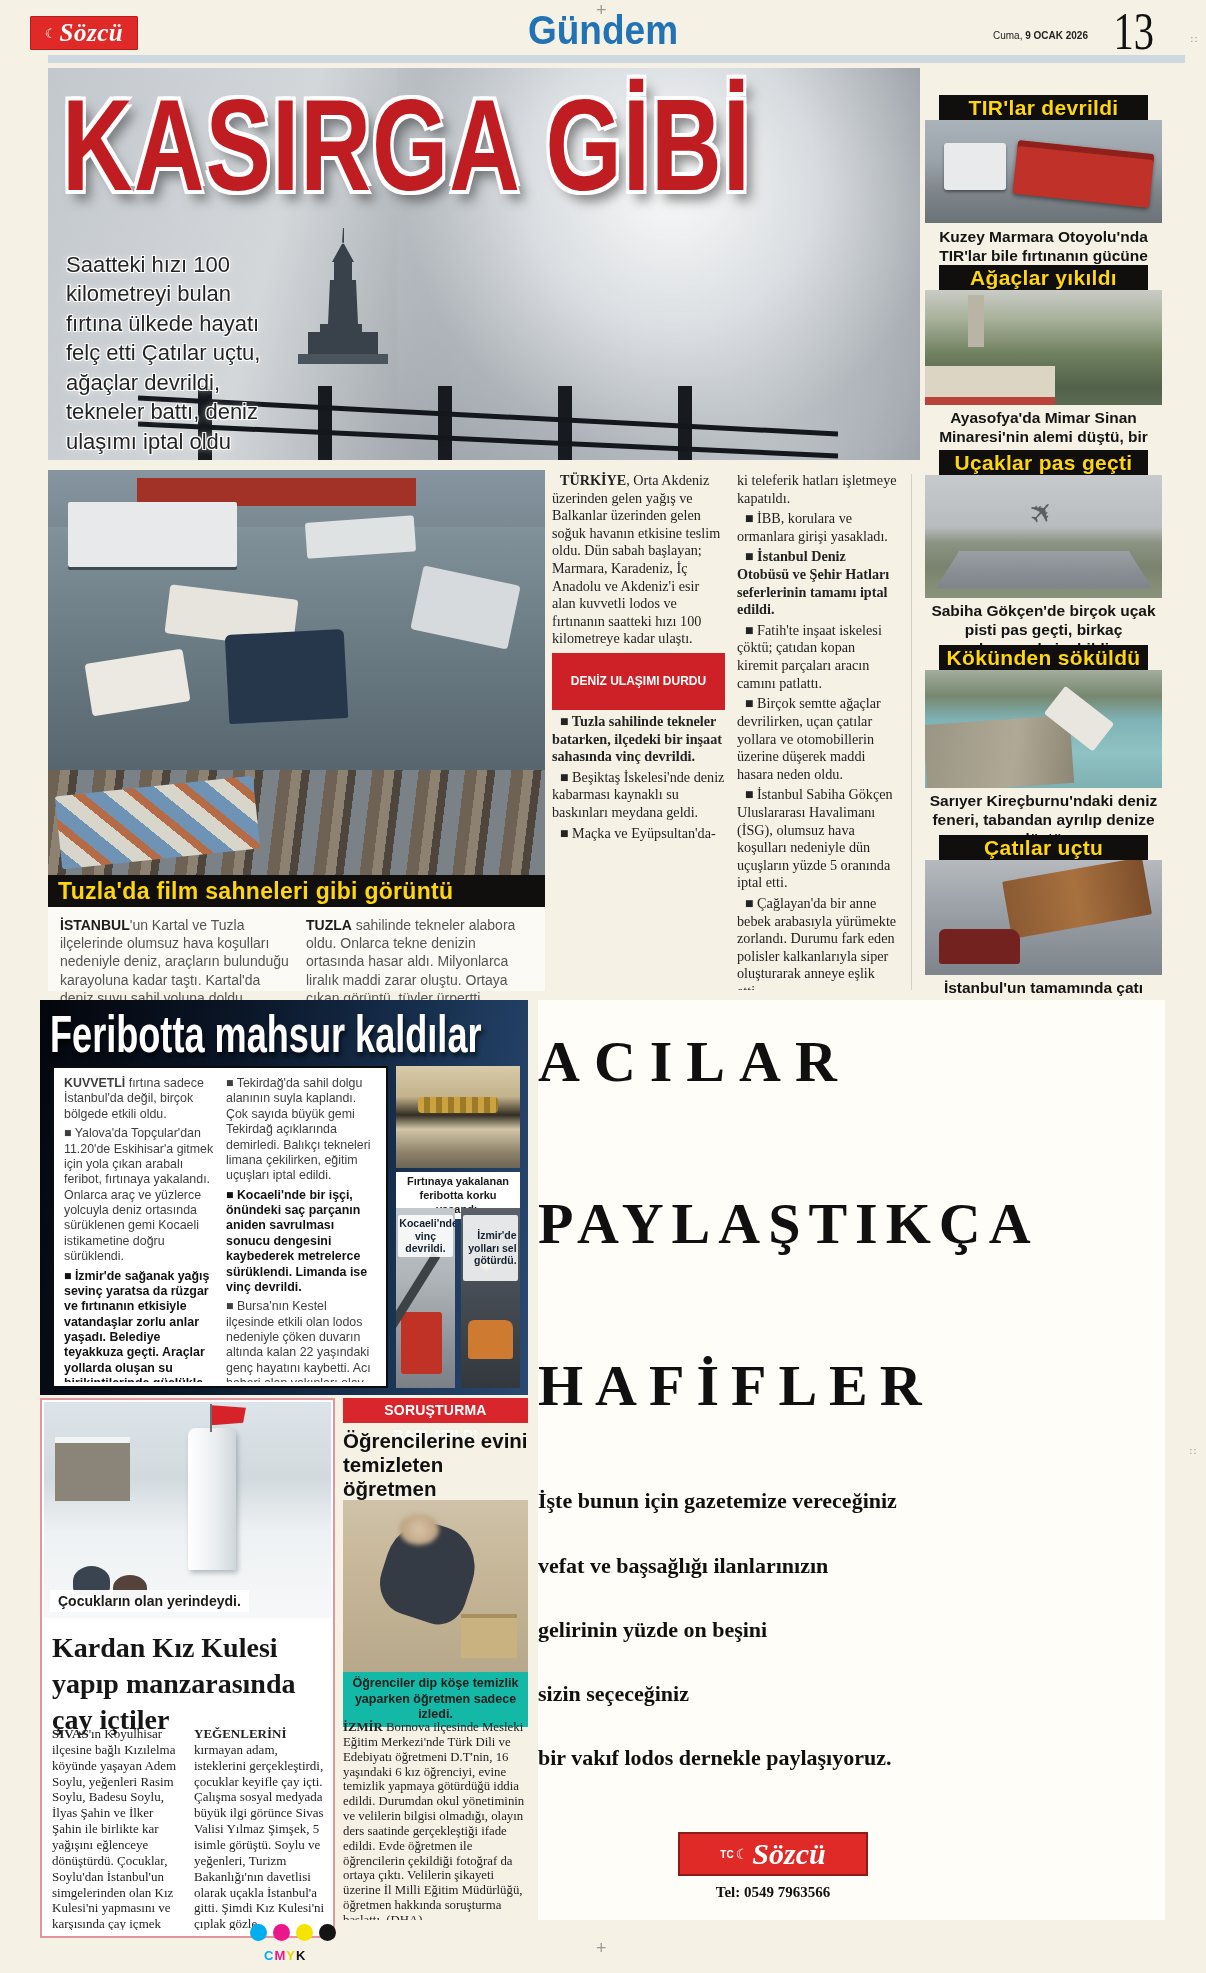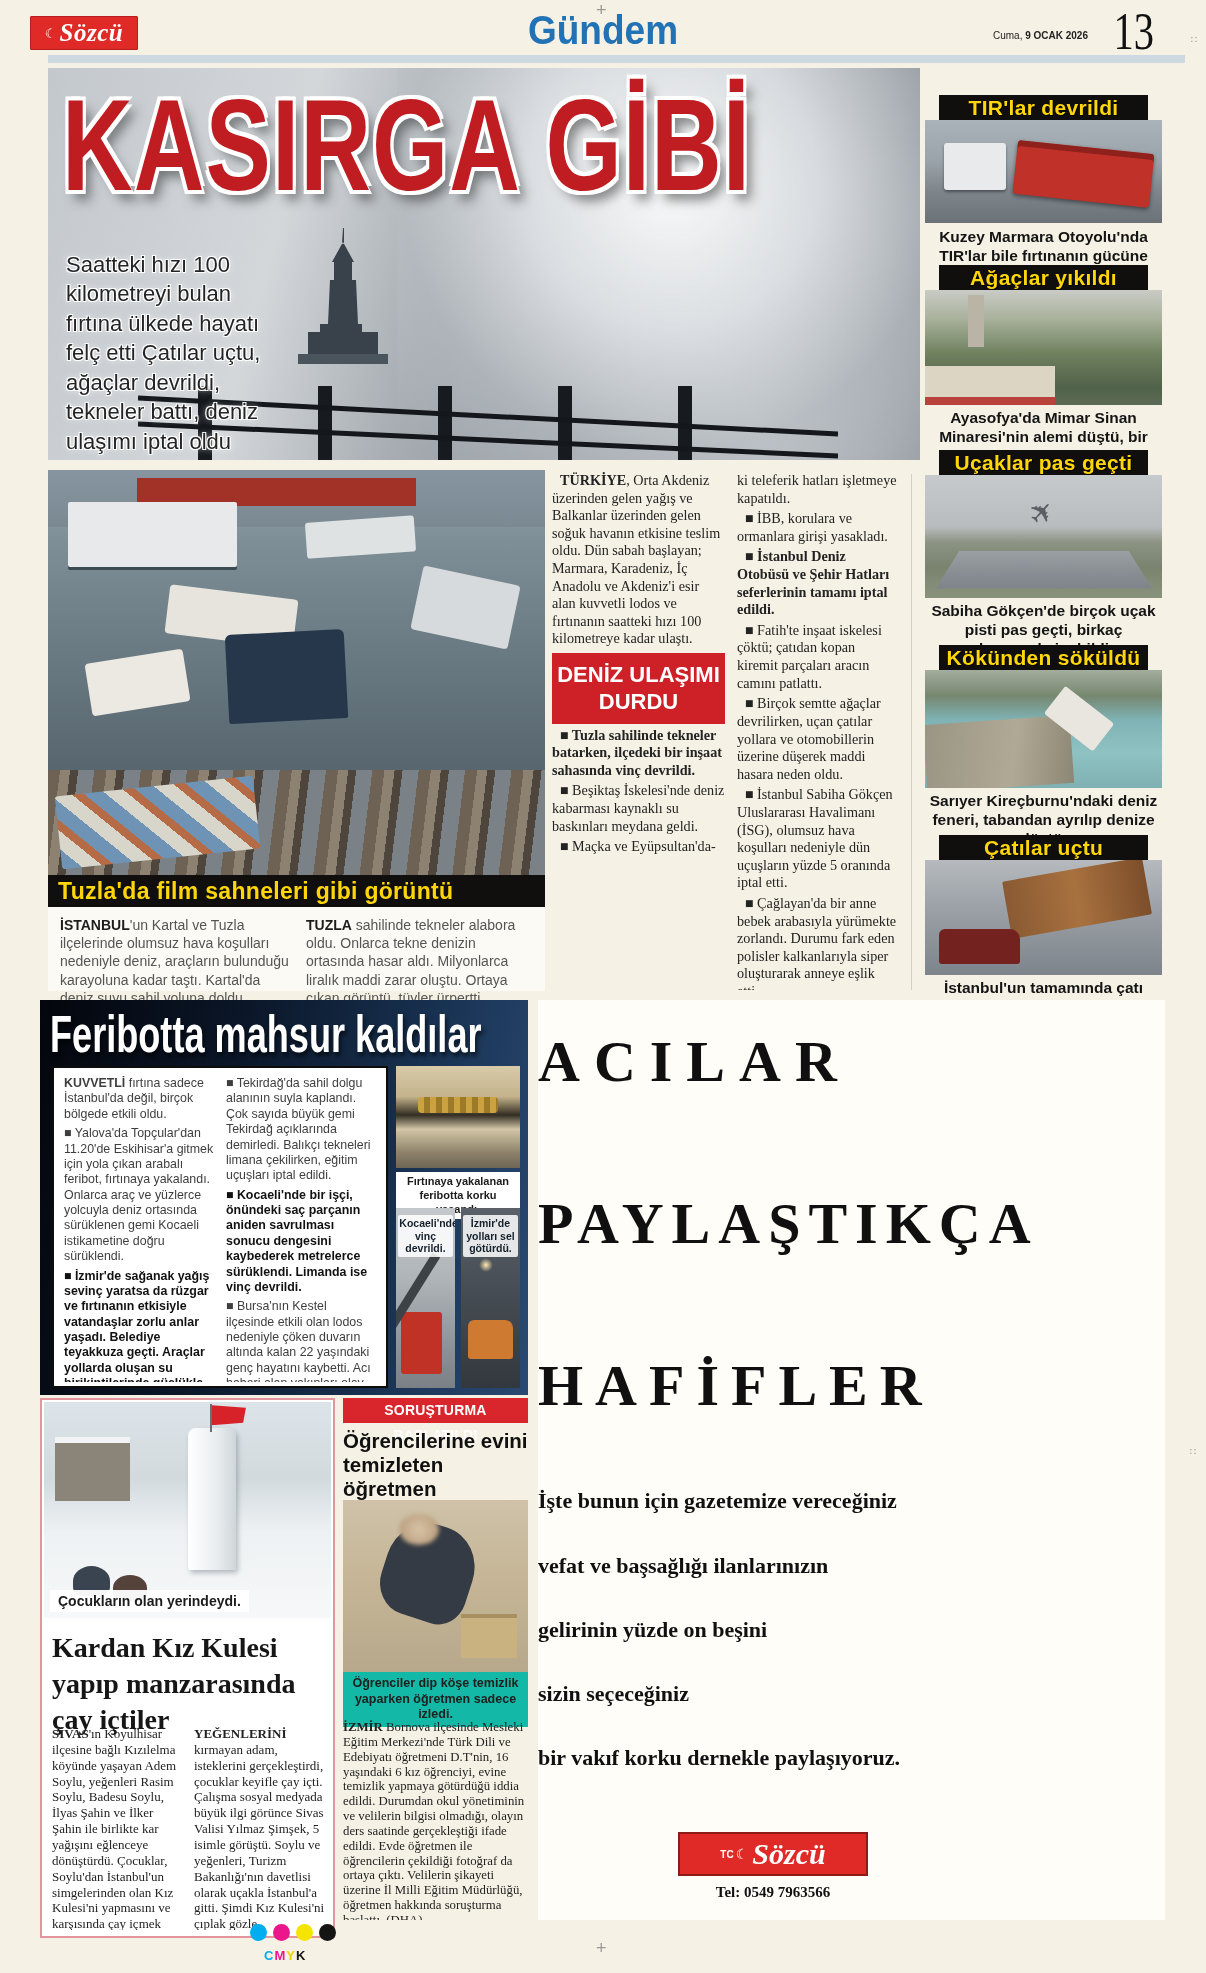--- a/index.html
+++ b/index.html
@@ -6,21 +6,21 @@
 html,body{background:#efe9da}
 body{width:1206px;height:1973px;position:relative;font-family:"Liberation Sans",sans-serif;background:#f5f1e4;overflow:hidden}
 .abs{position:absolute}
 .photo{position:absolute;overflow:hidden}
 .serif{font-family:"Liberation Serif",serif}
 .ybanner{position:absolute;background:#100f0d;color:#ffd60a;font-weight:bold;text-align:center;font-size:21px;line-height:25px;letter-spacing:.3px;text-shadow:1px 1px 0 #000}
 .railcap{position:absolute;font-weight:bold;font-size:15.5px;line-height:1.22;text-align:center;color:#141414}
 .artcol{position:absolute;font-family:"Liberation Serif",serif;font-size:14.2px;line-height:1.24;color:#232323;overflow:hidden}
 .artcol p{margin-bottom:3px;text-indent:8px}
 .bld{font-weight:bold}
-.subhead{background:#ce2127;color:#fff;font-family:"Liberation Sans",sans-serif;font-weight:bold;font-size:22px;text-align:center;padding:8px 0;margin:5px 0;text-indent:0!important}
+.subhead{background:#ce2127;color:#fff;font-family:"Liberation Sans",sans-serif;font-weight:bold;font-size:12px;text-align:center;padding:21px 0;margin:5px 0;text-indent:0!important}
 .ferrycol{position:absolute;font-size:12.4px;line-height:1.24;color:#3e3e3e;overflow:hidden}
 .ferrycol p{margin-bottom:4px}
 .adline{position:absolute;left:0;width:100%;text-align:left;font-family:"Liberation Serif",serif;font-weight:bold;color:#101010}
 .smallbody{position:absolute;font-family:"Liberation Serif",serif;color:#232323;overflow:hidden}
 .caplead{font-weight:bold;color:#1d1d1d}
 .regmark{position:absolute;color:#9a9a96;font-size:18px}
 </style>
 </head>
 <body>
 
@@ -152,33 +152,33 @@
   </div>
   <div class="abs" style="left:356px;top:172px;width:124px;background:#fff;font-weight:bold;font-size:11px;line-height:1.25;text-align:center;color:#1b1b1b;padding:3px 2px">Fırtınaya yakalanan feribotta korku yaşandı.</div>
   <div class="photo" style="left:356px;top:208px;width:59px;height:180px;background:linear-gradient(180deg,#c3c8cc 0%,#aeb4b8 40%,#8e9499 75%,#7a8085 100%)">
     <div class="abs" style="left:8%;bottom:8%;width:70%;height:34%;background:#c03126;border-radius:3px"></div>
     <div class="abs" style="left:18%;top:22%;width:16%;height:52%;background:#3d4246;transform:rotate(32deg)"></div>
     <div class="abs" style="left:4%;top:4%;width:92%;background:rgba(255,255,255,.85);font-weight:bold;font-size:10.5px;line-height:1.2;text-align:center;color:#14202c;padding:2px 1px;border-radius:2px">Kocaeli'nde vinç devrildi.</div>
   </div>
   <div class="photo" style="left:421px;top:208px;width:59px;height:180px;background:linear-gradient(180deg,#5a6168 0%,#474d54 45%,#33383e 100%)">
     <div class="abs" style="left:12%;bottom:16%;width:76%;height:22%;background:#cf7a31;border-radius:6px 8px 3px 3px"></div>
     <div class="abs" style="left:30%;top:28%;width:14px;height:14px;background:radial-gradient(circle,#ffe9b0,transparent 70%);border-radius:50%"></div>
-    <div class="abs" style="left:4%;top:4%;width:92%;background:rgba(255,255,255,.85);font-weight:bold;font-size:10.5px;line-height:1.2;text-align:center;color:#14202c;padding:2px 1px;border-radius:2px">İzmir'de yolları sel götürdü.</div>
+    <div class="abs" style="left:4%;top:4%;width:92%;background:rgba(255,255,255,.85);font-weight:bold;font-size:10.5px;line-height:1.2;text-align:right;color:#14202c;padding:14px 1px;border-radius:2px">İzmir'de yolları sel götürdü.</div>
   </div>
 </div>
 
 <div class="abs" style="left:538px;top:1000px;width:627px;height:920px;background:#fffdf8">
   <div class="adline" style="top:28px;font-size:58px;letter-spacing:14px">ACILAR</div>
   <div class="adline" style="top:190px;font-size:58px;letter-spacing:8px">PAYLAŞTIKÇA</div>
   <div class="adline" style="top:352px;font-size:58px;letter-spacing:12px">HAFİFLER</div>
   <div class="adline" style="top:488px;font-size:22px">İşte bunun için gazetemize  vereceğiniz</div>
   <div class="adline" style="top:553px;font-size:22px">vefat ve başsağlığı ilanlarınızın</div>
   <div class="adline" style="top:617px;font-size:22px">gelirinin yüzde on beşini</div>
   <div class="adline" style="top:681px;font-size:22px">sizin seçeceğiniz</div>
-  <div class="adline" style="top:745px;font-size:22px">bir vakıf korku dernekle paylaşıyoruz.</div>
+  <div class="adline" style="top:745px;font-size:22px">bir vakıf lodos dernekle paylaşıyoruz.</div>
   <div class="abs" style="left:140px;top:832px;width:190px;height:44px;background:#e02a28;border:2px solid #8f1b19;display:flex;align-items:center;justify-content:center">
     <span style="color:#fff;font-size:10px;font-weight:bold;margin-right:2px">TC</span>
     <span style="color:#fff;font-size:14px;margin-right:4px">☾</span>
     <span class="serif" style="color:#fff;font-weight:bold;font-style:italic;font-size:30px">Sözcü</span>
   </div>
   <div class="abs serif" style="left:140px;top:884px;width:190px;text-align:center;font-weight:bold;font-size:15px;color:#111">Tel: 0549 7963566</div>
 </div>
 
 <div class="abs" style="left:40px;top:1398px;width:295px;height:540px;background:#fff;border:2px solid #e4949c">
   <div class="photo" style="left:2px;top:2px;width:287px;height:216px;background:linear-gradient(180deg,#dde4e9 0%,#d2dade 35%,#eef1f3 60%,#f6f8f9 100%)">

